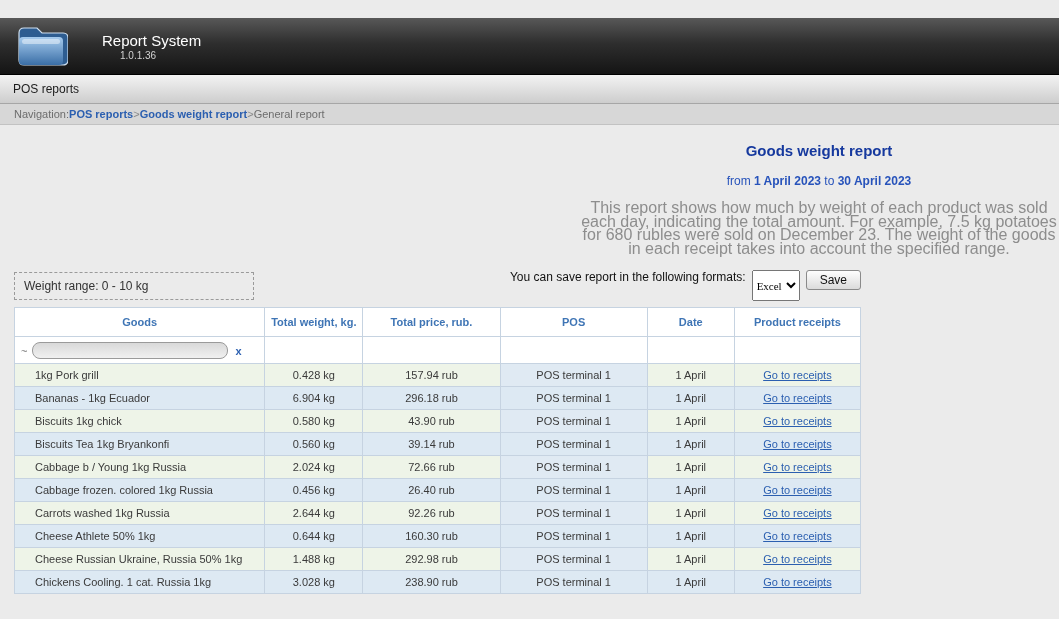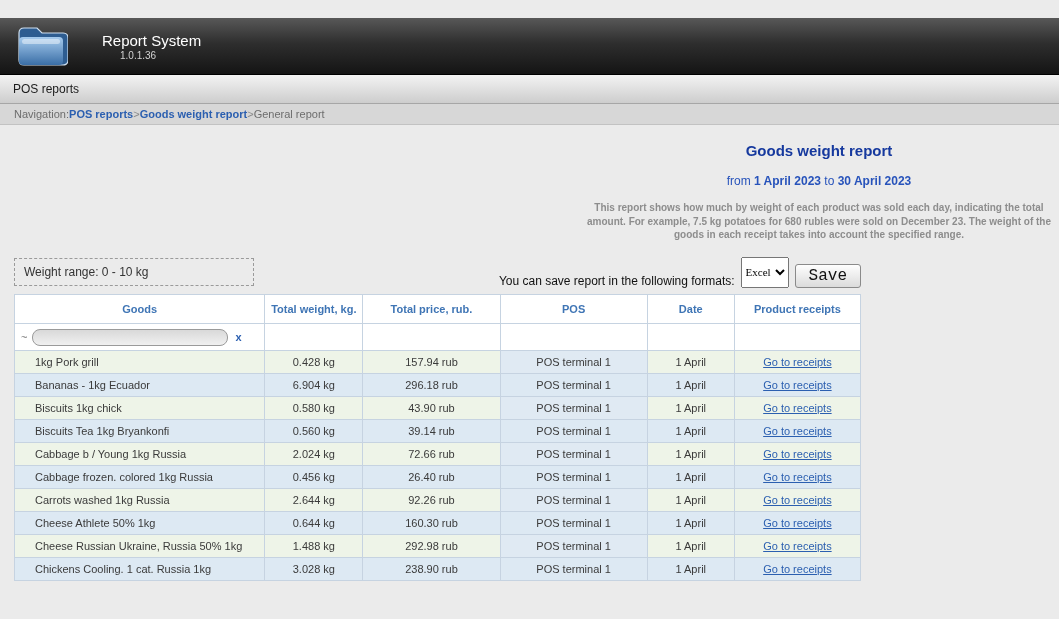--- a/index.html
+++ b/index.html
@@ -49,34 +49,34 @@
   
   .content { padding-left:14px; }
 
   .report-head {
     width:478px; margin-left:auto; margin-right:0;
     margin-top:17px; text-align:center; padding-right:2px;
   }
   .report-title { font-size:15px; font-weight:bold; color:#16399e; margin:0 0 15px 0; }
   .report-period { font-size:12px; color:#2753bb; margin-bottom:13px; }
   .report-period b { font-weight:bold; }
-  .report-desc { font-size:10px; line-height:13.5px; color:#8d8d8d; margin:0; text-align:center;font-weight:bold; }
+  .report-desc { font-size:16px; line-height:13.5px; color:#8d8d8d; margin:0; text-align:center; }
 
   .controls-row {
     width:847px; margin-top:15px;
     display:flex; justify-content:space-between; align-items:center;
   }
   .weight-range {
     border:1px dashed #9a9a9a; padding:6px 9px;
     font-size:12px; color:#333; min-width:240px;
   }
-  .save-controls { display:flex; align-items:flex-end; gap:6px; font-size:12px; color:#111; }
+  .save-controls { display:flex; align-items:flex-start; gap:6px; font-size:12px; color:#111; }
   .format-select { font-size:11px; font-family:Liberation Serif, serif; height:31px; }
   .save-button {
-    font-size:16px; font-family:Liberation Mono, monospace; padding:2px 13px;
+    font-size:12px; font-family:Liberation Sans, sans-serif; padding:2px 13px;
     background:linear-gradient(#fefefe, #dbdbdb);
     border:1px solid #8a8a8a; border-radius:3px; cursor:pointer; color:#111;
   }
 
   
   .report-table {
     border-collapse:collapse; width:847px; margin-top:6px;
     background:#ffffff; table-layout:fixed;
   }
   .report-table th, .report-table td { border:1px solid #c6d3e1; overflow:hidden; white-space:nowrap; }

